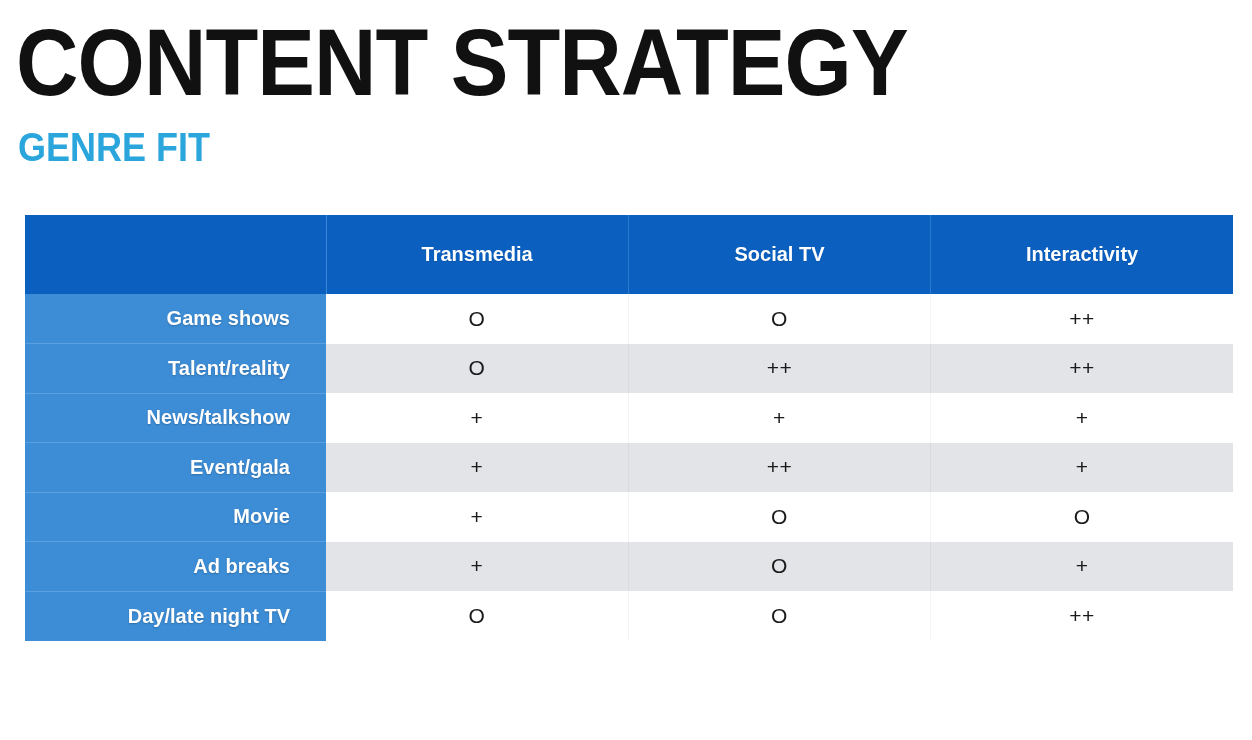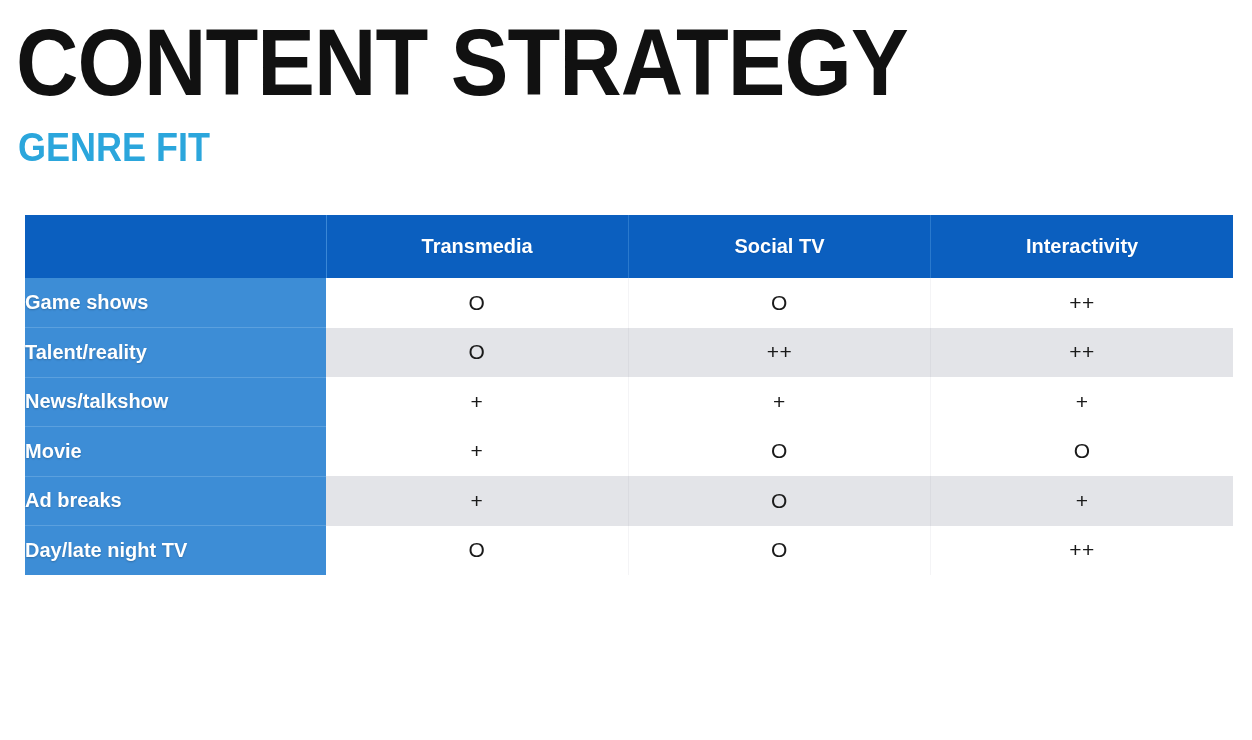--- a/index.html
+++ b/index.html
@@ -67,38 +67,38 @@
   .genre-table col.c-data   { width: 302.33px; }
 
   .genre-table thead th {
     height: 47px;
     background: #0B5FBF;
     color: #ffffff;
     font-weight: 700;
     font-size: 20px;
     text-align: center;
     vertical-align: middle;
-    padding: 8px;
+    padding: 16px;
     border-right: 1px solid #2A79CD;
     text-shadow: 0 1px 1px rgba(0,0,0,0.10);
   }
   .genre-table thead th.hdr-corner {
     background: #0B5FBF;
     border-right: 1px solid #3A87D6;
   }
   .genre-table thead th:last-child { border-right: none; }
 
   .genre-table tbody tr { height: 49.5px; }
 
   .genre-table td.row-label {
     background: #3D8DD6;
     color: #ffffff;
     font-weight: 700;
     font-size: 20px;
-    text-align: left;
+    text-align: right;
     vertical-align: middle;
     padding: 0 36px 0 0;
     border-bottom: 1px solid #5BA0DE;
     text-shadow: 0 1px 2px rgba(0,0,0,0.22);
     white-space: nowrap;
   }
   .genre-table tbody tr:last-child td.row-label { border-bottom: none; }
 
   .genre-table td.mark {
     text-align: center;
@@ -160,20 +160,26 @@
         <td class="mark">++</td>
       </tr>
 
       <tr>
         <td class="row-label">News/talkshow</td>
         <td class="mark">+</td>
         <td class="mark">+</td>
         <td class="mark">+</td>
       </tr>
 
+      <tr class="alt">
+        <td class="row-label">Event/gala</td>
+        <td class="mark">+</td>
+        <td class="mark">++</td>
+        <td class="mark">+</td>
+      </tr>
 
 
 
       <tr>
         <td class="row-label">Movie</td>
         <td class="mark">+</td>
         <td class="mark">O</td>
         <td class="mark">O</td>
       </tr>
 

